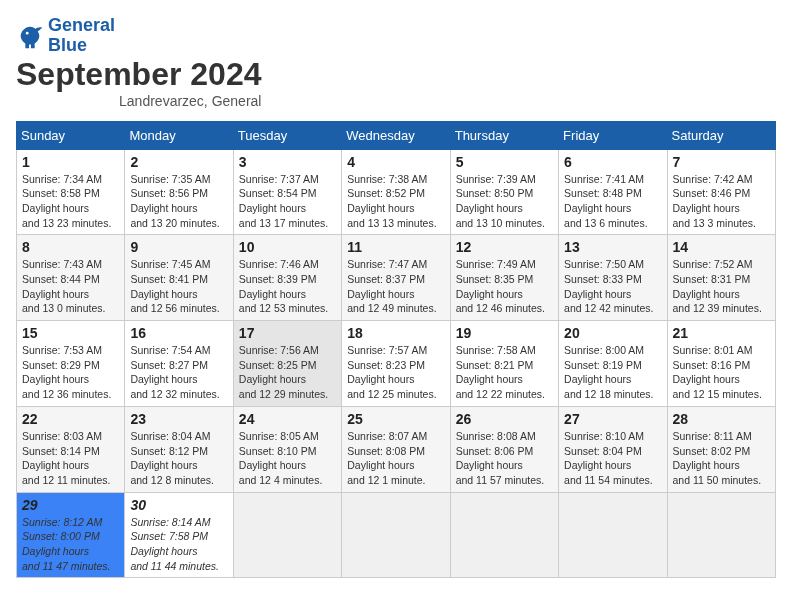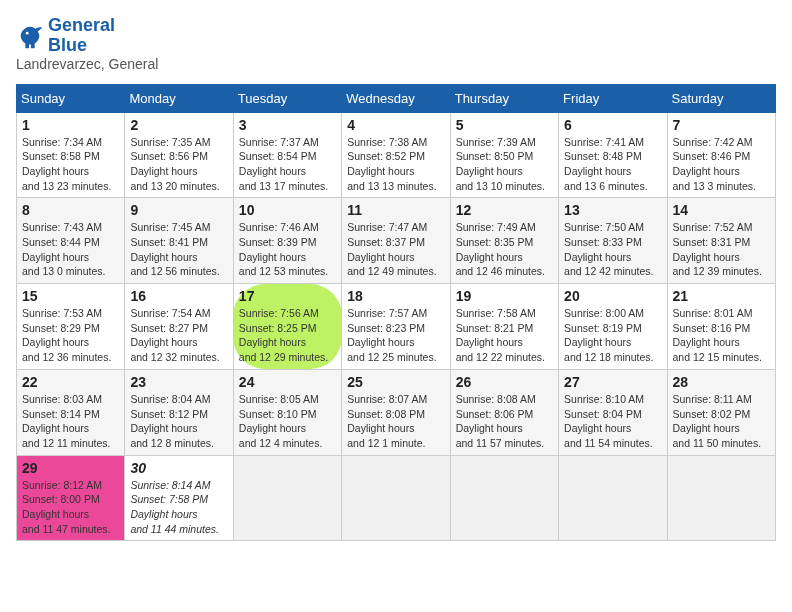--- a/index.html
+++ b/index.html
@@ -102,20 +102,21 @@
         <path d="M20 8 C22 6, 26 5, 28 6 C26 8, 24 10, 22 11Z" fill="#1a5fa8"></path>
         <circle cx="12" cy="12" r="1.5" fill="white"></circle>
       </svg>
     </div>
     <div class="logo-text">
       <div><span>General</span></div>
       <div style="color:#1a5fa8;">Blue</div>
     </div>
   </div>
   <div class="title-block">
+    <div class="month-title">September 2024</div>
     <div class="location">Landrevarzec, General</div>
   </div>
 </div>
 
 <table class="calendar">
   <thead>
     <tr>
       <th>Sunday</th>
       <th>Monday</th>
       <th>Tuesday</th>
@@ -268,21 +269,21 @@
       </td>
         <td style="background: rgb(255, 255, 255);">
         <span class="day-number">16</span>
         <div class="day-info">
           Sunrise: 7:54 AM<br>
           Sunset: 8:27 PM<br>
           Daylight hours<br>
           and 12 32 minutes.
         </div>
       </td>
-        <td style="background: #bef264; border-radius: 32px;">
+        <td style="background: #e5e5e5;">
         <span class="day-number">17</span>
         <div class="day-info">
           Sunrise: 7:56 AM<br>
           Sunset: 8:25 PM<br>
           Daylight hours<br>
           and 12 29 minutes.
         </div>
       </td>
         <td style="background: rgb(255, 255, 255);">
         <span class="day-number">18</span>
@@ -380,21 +381,21 @@
         <span class="day-number">28</span>
         <div class="day-info">
           Sunrise: 8:11 AM<br>
           Sunset: 8:02 PM<br>
           Daylight hours<br>
           and 11 50 minutes.
         </div>
       </td>
       </tr>
       <tr>
-        <td style="background: #ec4899;">
+        <td style="background: #3b82f6; font-style: italic;">
         <span class="day-number">29</span>
         <div class="day-info">
           Sunrise: 8:12 AM<br>
           Sunset: 8:00 PM<br>
           Daylight hours<br>
           and 11 47 minutes.
         </div>
       </td>
         <td style="background: rgb(255, 255, 255); font-style: italic;">
         <span class="day-number">30</span>

